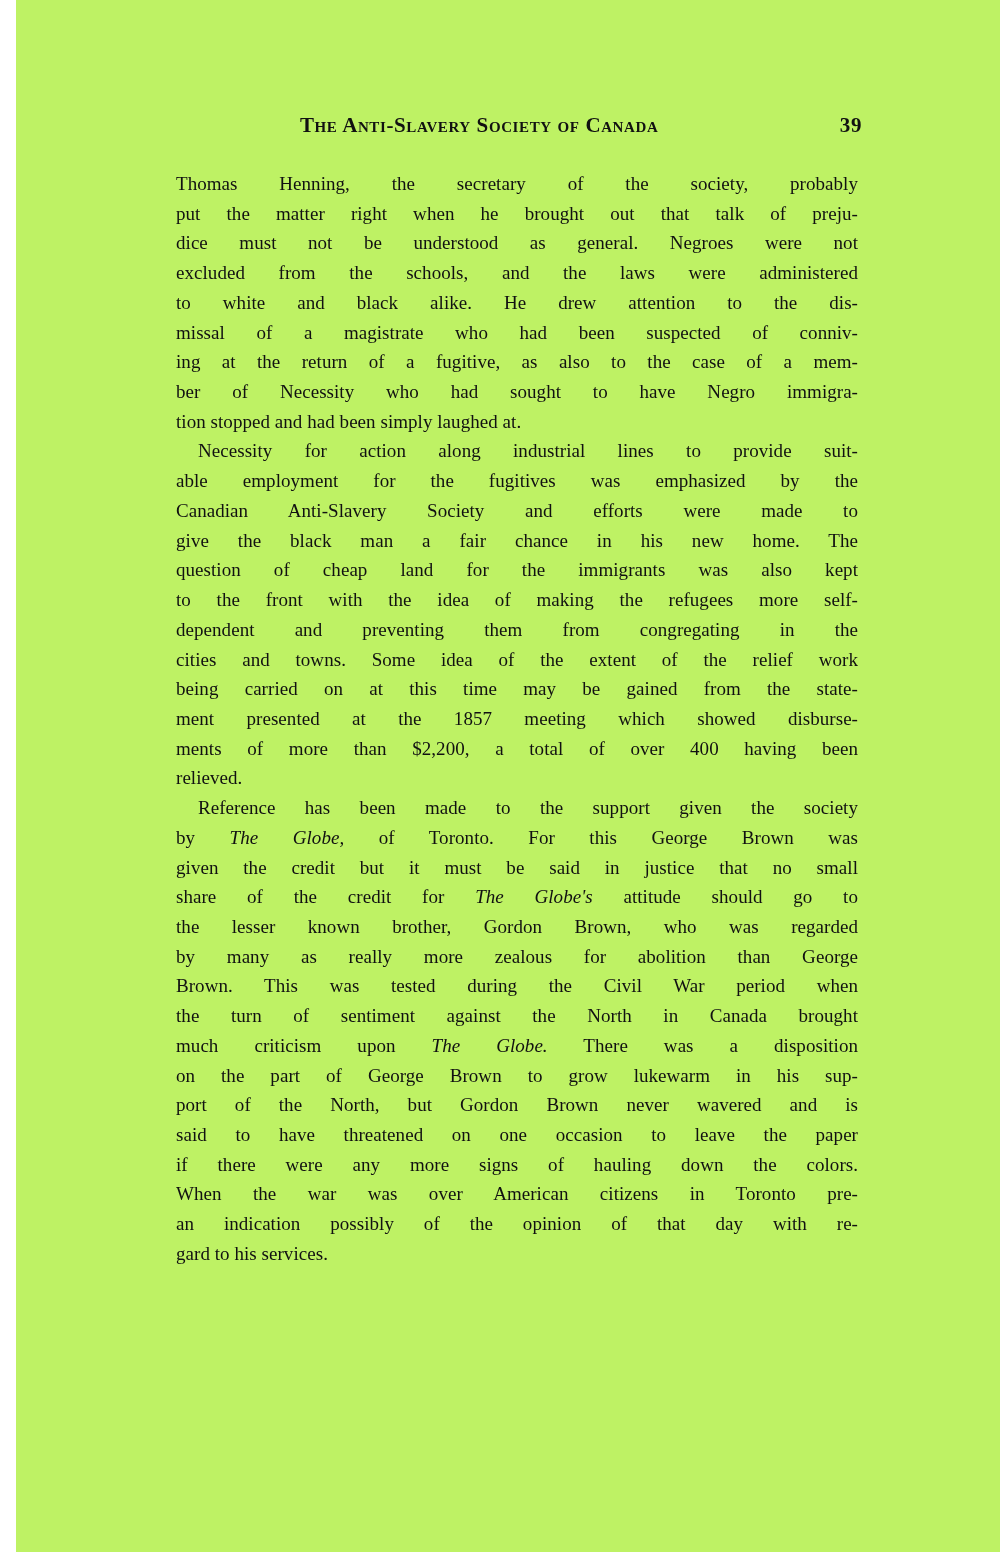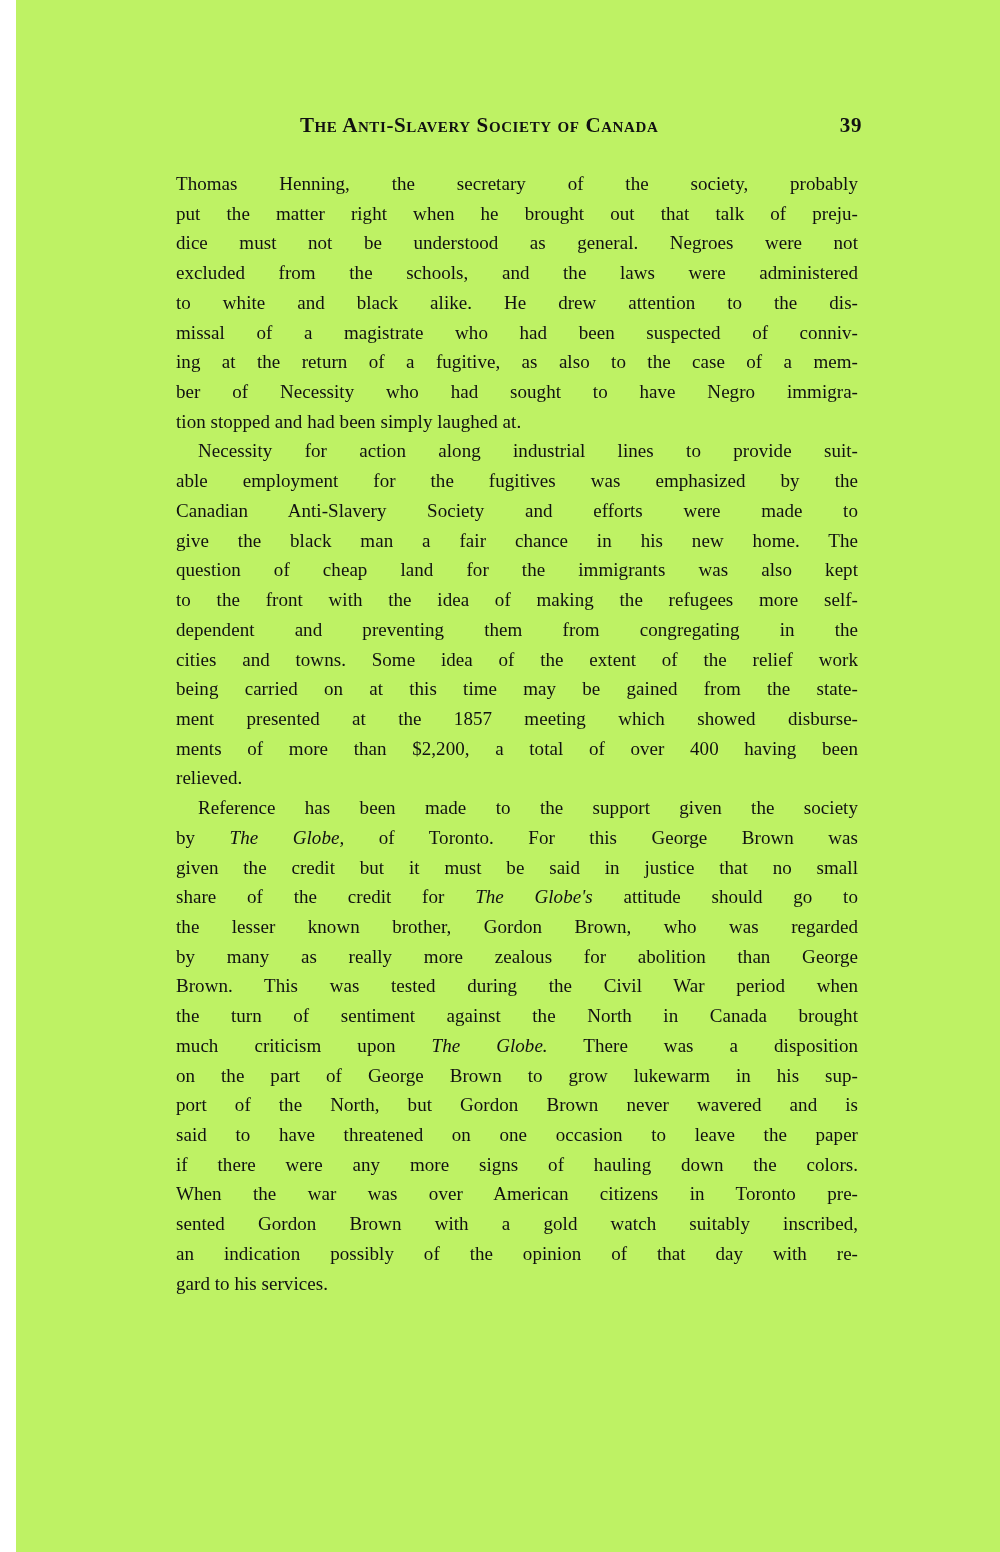--- a/index.html
+++ b/index.html
@@ -122,19 +122,18 @@
       <span class="line"><span>the lesser known brother, Gordon Brown, who was regarded</span><span class="it"></span><span></span></span>
       <span class="line"><span>by many as really more zealous for abolition than George</span><span class="it"></span><span></span></span>
       <span class="line"><span>Brown.  This was tested during the Civil War period when</span><span class="it"></span><span></span></span>
       <span class="line"><span>the turn of sentiment against the North in Canada brought</span><span class="it"></span><span></span></span>
       <span class="line"><span>much criticism upon </span><span class="it">The Globe.</span><span>  There was a disposition</span></span>
       <span class="line"><span>on the part of George Brown to grow lukewarm in his sup-</span><span class="it"></span><span></span></span>
       <span class="line"><span>port of the North, but Gordon Brown never wavered and is</span><span class="it"></span><span></span></span>
       <span class="line"><span>said to have threatened on one occasion to leave the paper</span><span class="it"></span><span></span></span>
       <span class="line"><span>if there were any more signs of hauling down the colors.</span><span class="it"></span><span></span></span>
       <span class="line"><span>When the war was over American citizens in Toronto pre-</span><span class="it"></span><span></span></span>
-      <span class="line"><span>sented Gordon Brown with a gold watch suitably inscribed,</span><span class="it"></span><span></span></span>
       <span class="line"><span>an indication possibly of the opinion of that day with re-</span><span class="it"></span><span></span></span>
       <span class="line last"><span>gard to his services.</span><span class="it"></span><span></span></span>
     </div>
 
   </div>
 </div>
 
 </body></html>

